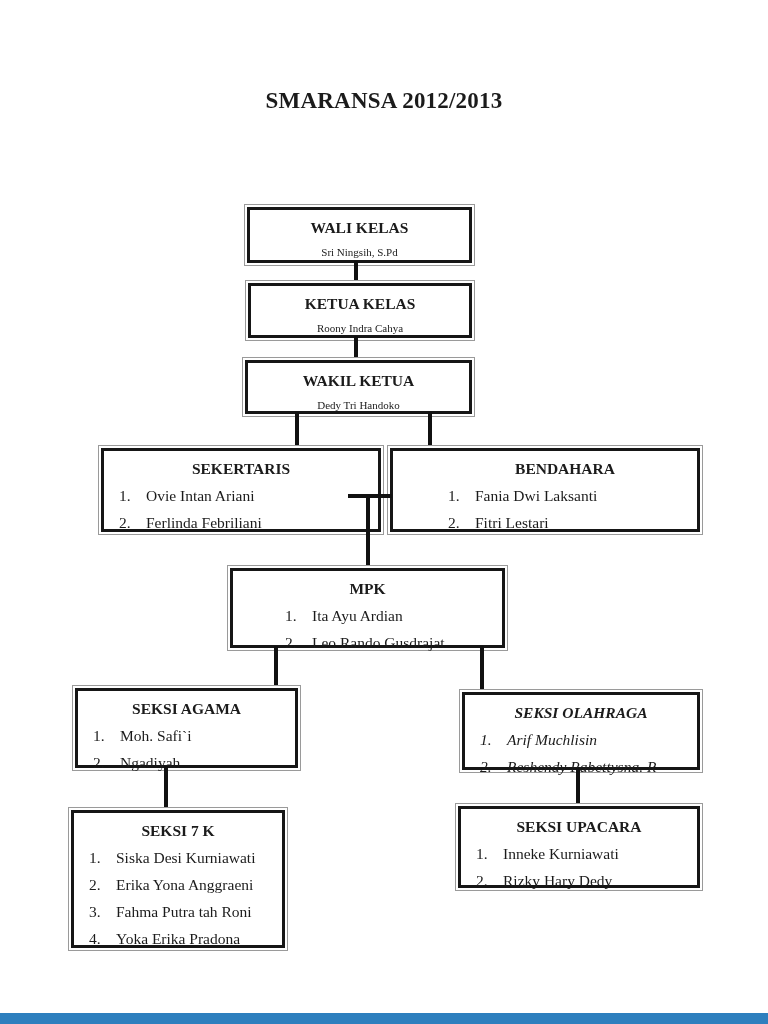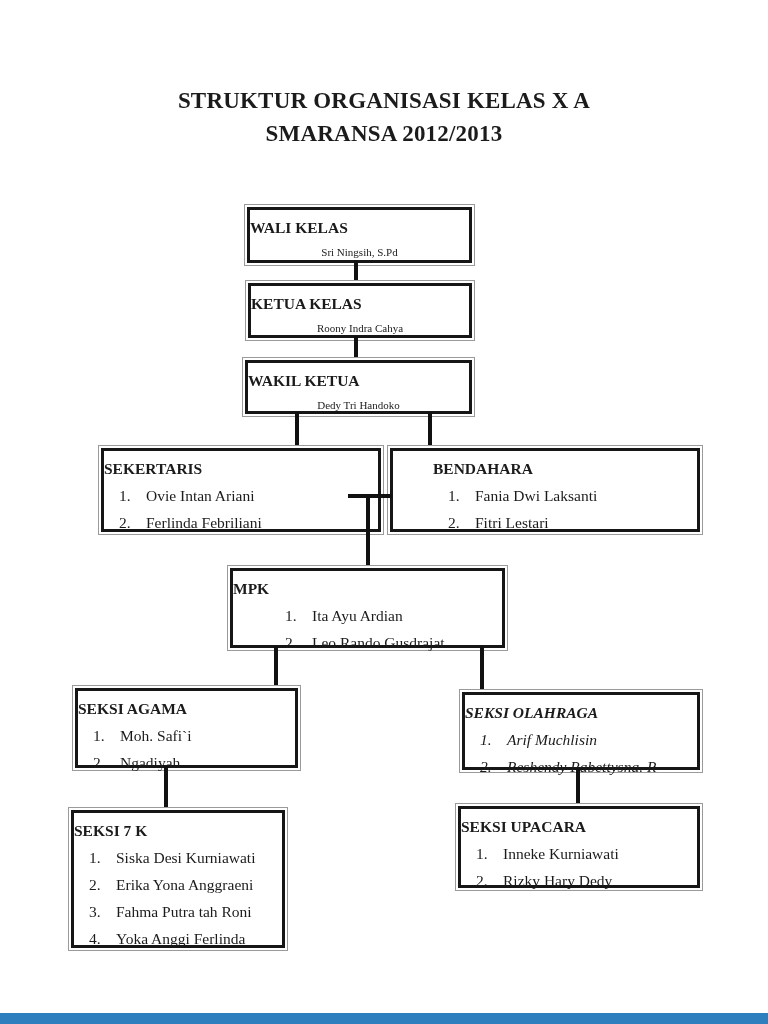--- a/index.html
+++ b/index.html
@@ -15,39 +15,38 @@
   .title { position:absolute; left:0; right:0; top:84px; text-align:center; }
   .title div { font-size:23px; font-weight:bold; line-height:33px; letter-spacing:.2px; }
 
   .box {
     position:absolute;
     background:#ffffff;
     border:3px solid #161616;
     box-shadow:0 0 0 2px #ffffff, 0 0 0 3px #9a9a9a;
   }
   .box h3 {
-    font-size:15.5px; font-weight:bold; text-align:left;
+    font-size:15.5px; font-weight:bold; text-align:center;
     margin-top:6px; margin-bottom:1px; line-height:24px;
   }
   .person { text-align:center; font-size:11px; line-height:22px; }
   .member { display:flex; font-size:15.5px; line-height:27px; padding-left:15px; padding-right:6px; }
   .member .num { flex:0 0 27px; width:27px; }
   .mpk-box .member { padding-left:52px; }
 
   .connector { position:absolute; background:#111111; }
 
   .bottom-bar { position:absolute; left:0; right:0; bottom:0; height:11px; }
 </style>
 </head>
 <body>
 
 <div class="page">
 
   <div class="title">
-    <div>STRUKTUR ORGANISASI KELAS X A</div>
     <div>SMARANSA 2012/2013</div>
   </div>
 
   <div class="box" style="left:247px; top:207px; width:225px; height:56px;">
     <h3>WALI KELAS</h3>
     <div class="person">Sri Ningsih, S.Pd</div>
   </div>
 
   <div class="connector" style="left:354px; top:261px; width:4px; height:24px;"></div>
 
@@ -144,21 +143,21 @@
     <div class="member">
       <span class="num">2.</span>
       <span>Erika Yona Anggraeni</span>
     </div>
     <div class="member">
       <span class="num">3.</span>
       <span>Fahma Putra tah Roni</span>
     </div>
     <div class="member">
       <span class="num">4.</span>
-      <span>Yoka Anggi Ferlinda</span>
+      <span>Yoka Erika Pradona</span>
     </div>
   </div>
 
   <div class="box" style="left:458px; top:806px; width:242px; height:82px;">
     <h3>SEKSI UPACARA</h3>
     <div class="member">
       <span class="num">1.</span>
       <span>Inneke Kurniawati</span>
     </div>
     <div class="member">

